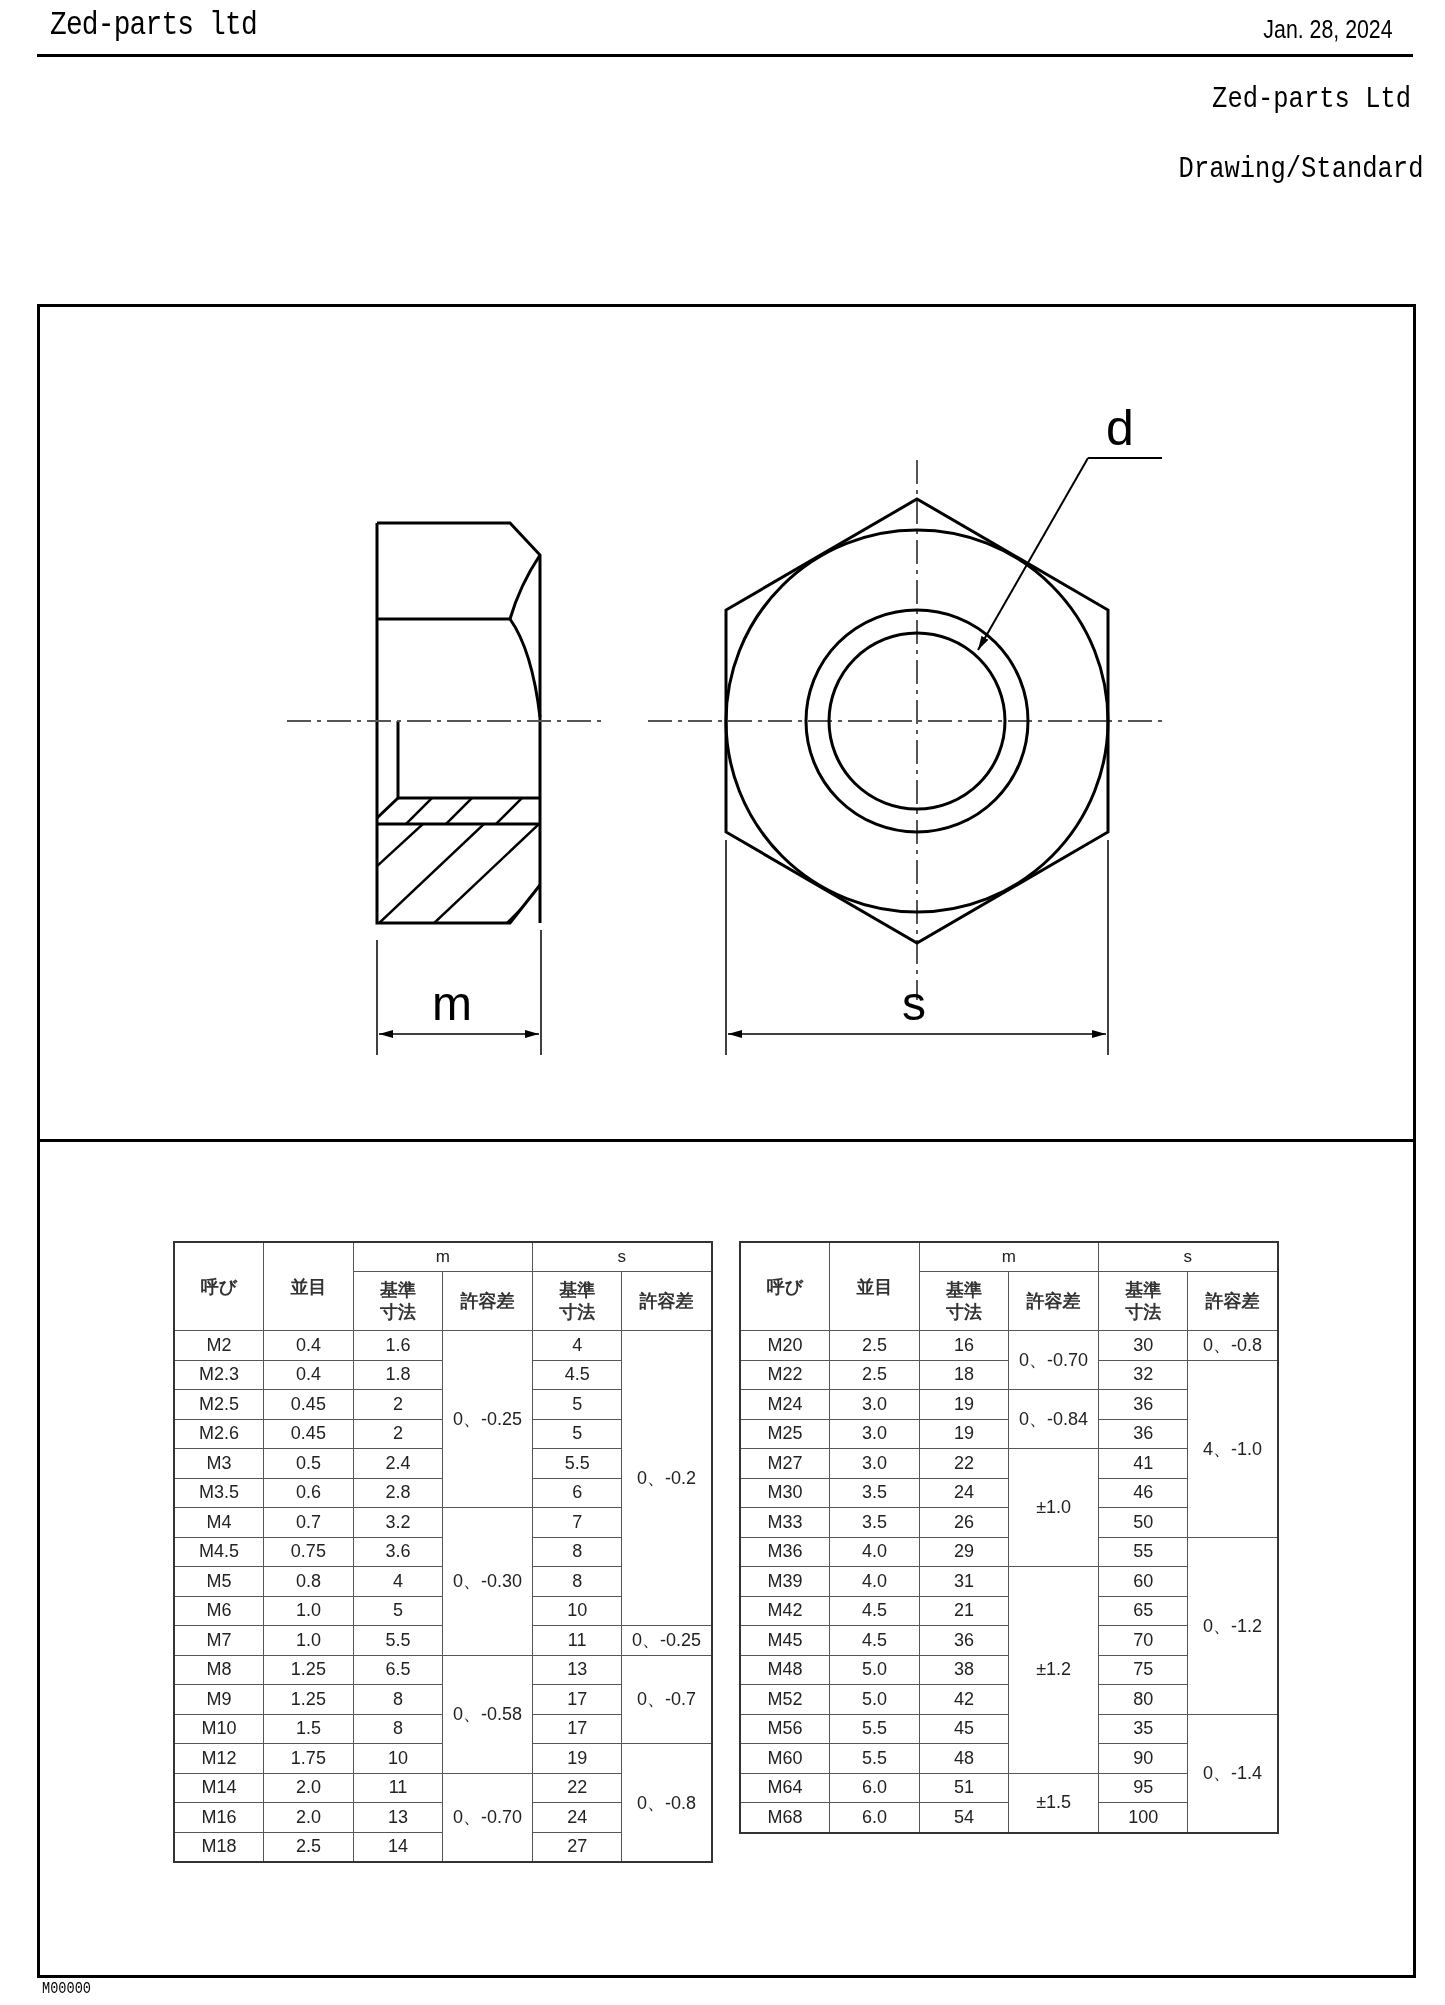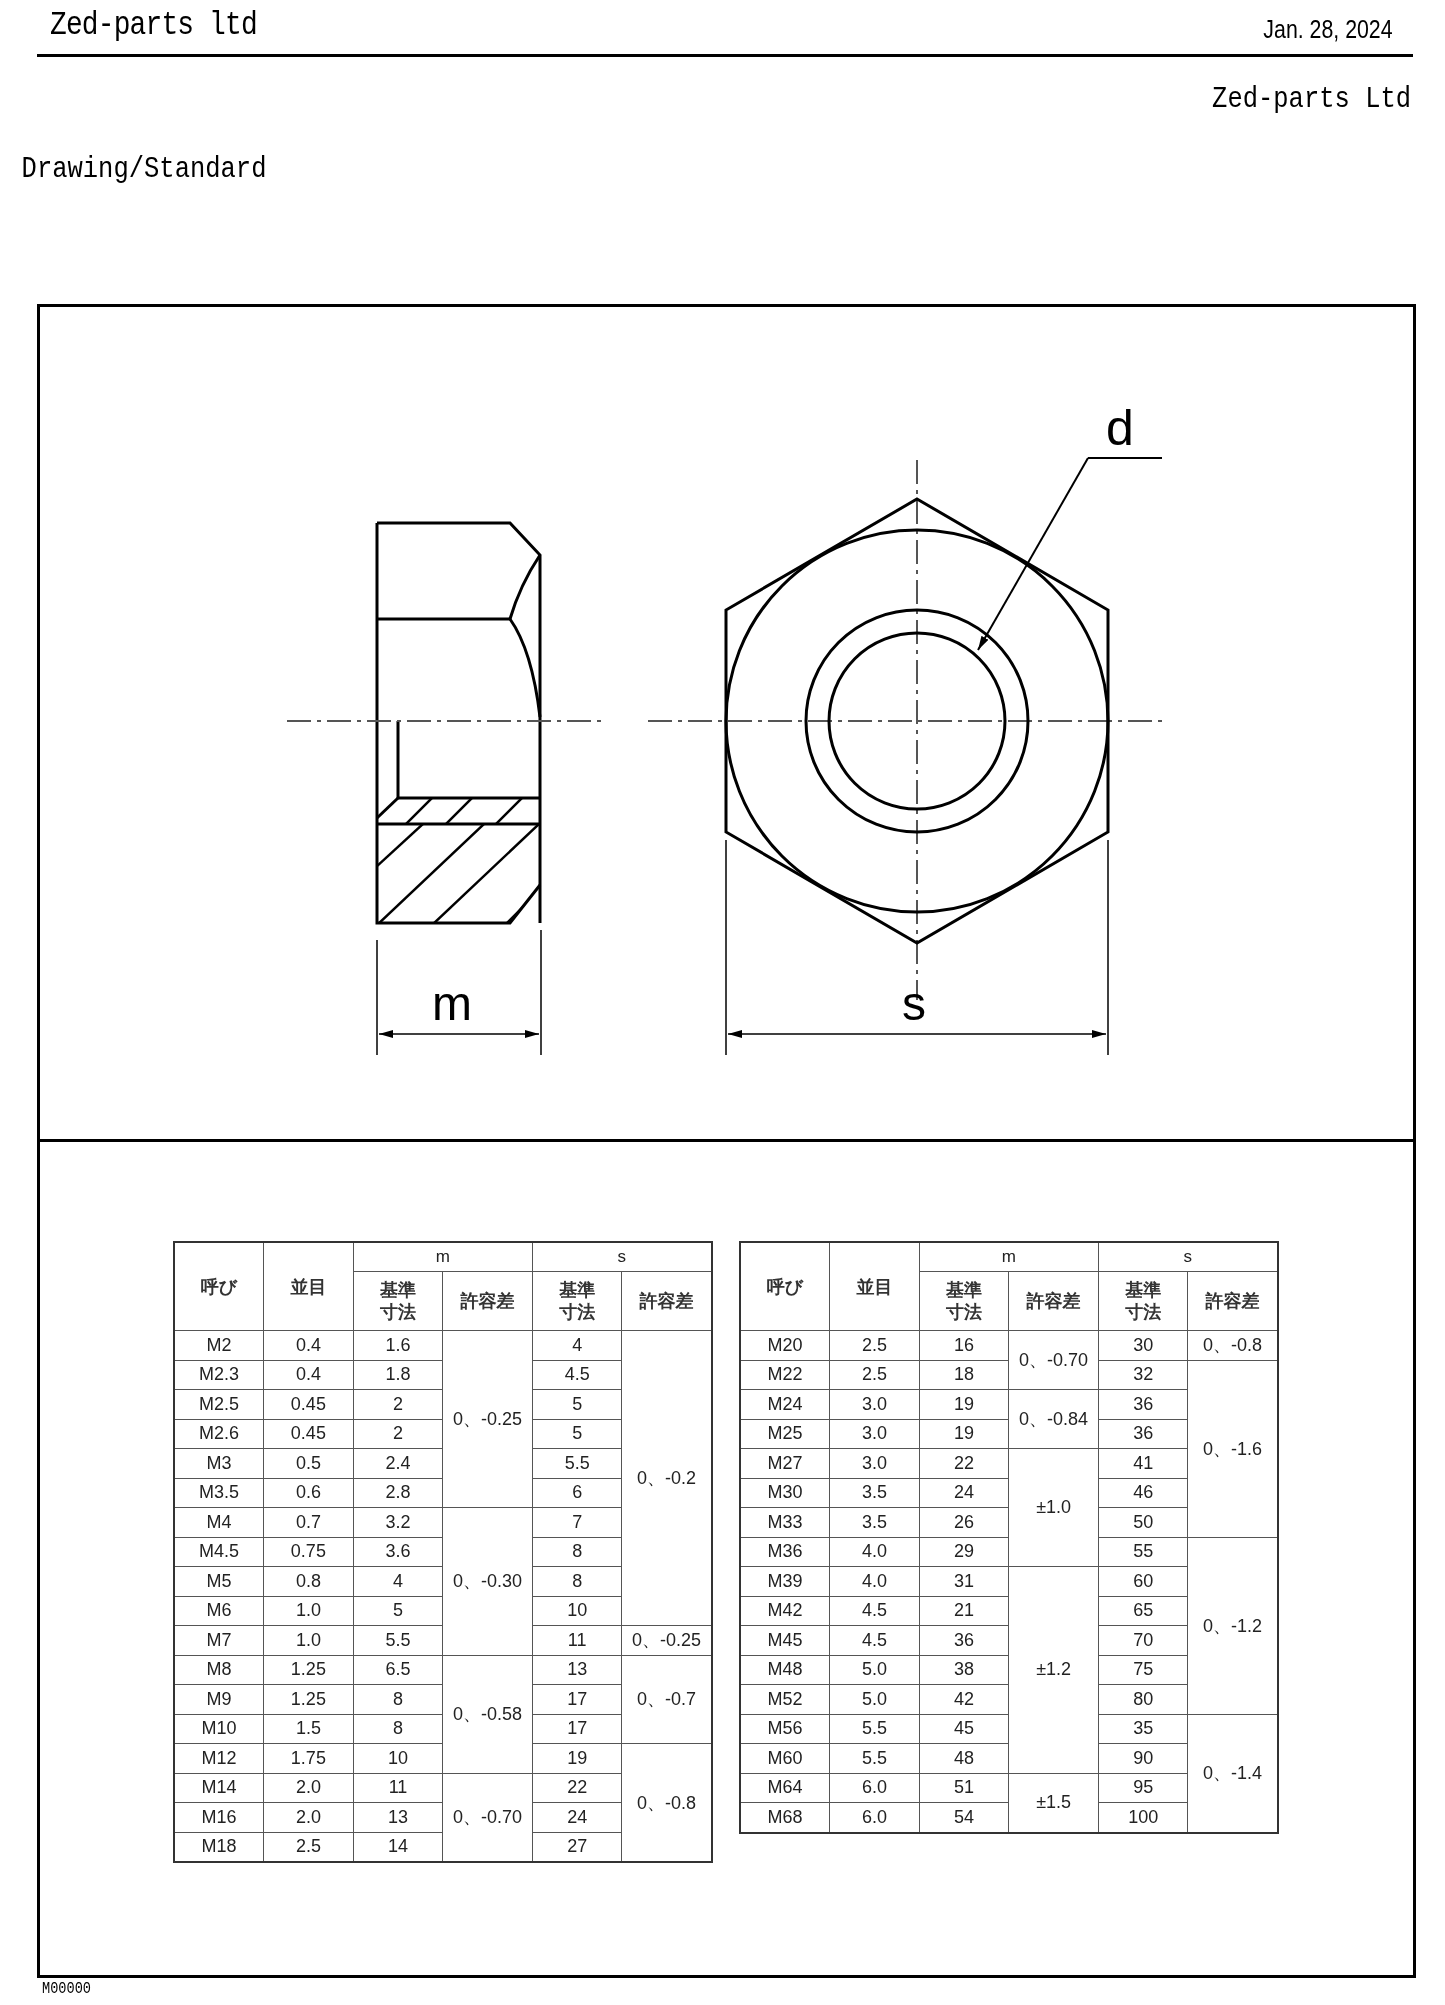--- a/index.html
+++ b/index.html
@@ -2,21 +2,21 @@
 <html><head>
 <meta charset="utf-8">
 <style>
   html, body { margin: 0; padding: 0; background: #ffffff; }
   body { width: 1445px; height: 2005px; position: relative; overflow: hidden; font-family: "DejaVu Sans Mono", monospace; color: #000; }
   .abs { position: absolute; }
   .hdr-company { left: 50px; top: 6px; font-size: 34px; font-family: "Liberation Mono", "DejaVu Sans Mono", monospace; letter-spacing: -1px; transform: scaleX(0.82); transform-origin: left top; }
   .hdr-date { right: 52px; top: 14px; font-size: 26px; font-family: "Liberation Sans", sans-serif; transform: scaleX(0.82); transform-origin: right top; }
   .hdr-rule { left: 37px; top: 54px; width: 1376px; height: 3px; background: #000; }
   .company-sub { right: 34px; top: 82px; font-size: 30px; font-family: "Liberation Mono", "DejaVu Sans Mono", monospace; transform: scaleX(0.85); transform-origin: right top; }
-  .title-block { left: 0; width: 1445px; top: 150px; text-align: left; }
+  .title-block { left: 0; width: 1445px; top: 150px; text-align: right; }
   .title-line1 { font-size: 30px; font-family: "Liberation Mono", "DejaVu Sans Mono", monospace; line-height: 38px; display: inline-block; transform: scaleX(0.85); }
   .title-line2 { font-size: 34px; font-family: "Liberation Mono", "DejaVu Sans Mono", monospace; line-height: 42px; display: inline-block; transform: scaleX(0.88); }
   .frame { left: 37px; top: 304px; width: 1373px; height: 1668px; border: 3px solid #000; box-sizing: content-box; }
   .frame-divider { left: 37px; top: 1139px; width: 1379px; height: 3px; background: #000; }
   .drawing { left: 0; top: 0; width: 1445px; height: 1140px; }
   .footer-code { left: 42px; top: 1980px; font-size: 16px; font-family: "Liberation Mono", "DejaVu Sans Mono", monospace; transform: scaleX(0.85); transform-origin: left top; }
 
   table.spec { position: absolute; border-collapse: collapse; table-layout: fixed; font-family: "Liberation Sans", sans-serif; font-size: 18px; color: #222; border: 2.5px solid #333; }
   table.spec td, table.spec th { border: 1.3px solid #555; text-align: center; padding: 0; font-weight: normal; overflow: hidden; white-space: nowrap; }
   table.spec col { width: 89.6px; }
@@ -288,21 +288,21 @@
         <td>16</td>
         <td rowspan="2">0、-0.70</td>
         <td>30</td>
         <td rowspan="1">0、-0.8</td>
       </tr>
       <tr>
         <td>M22</td>
         <td>2.5</td>
         <td>18</td>
         <td>32</td>
-        <td rowspan="6">0、-1.6</td>
+        <td rowspan="6">4、-1.0</td>
       </tr>
       <tr>
         <td>M24</td>
         <td>3.0</td>
         <td>19</td>
         <td rowspan="2">0、-0.84</td>
         <td>36</td>
       </tr>
       <tr>
         <td>M25</td>

